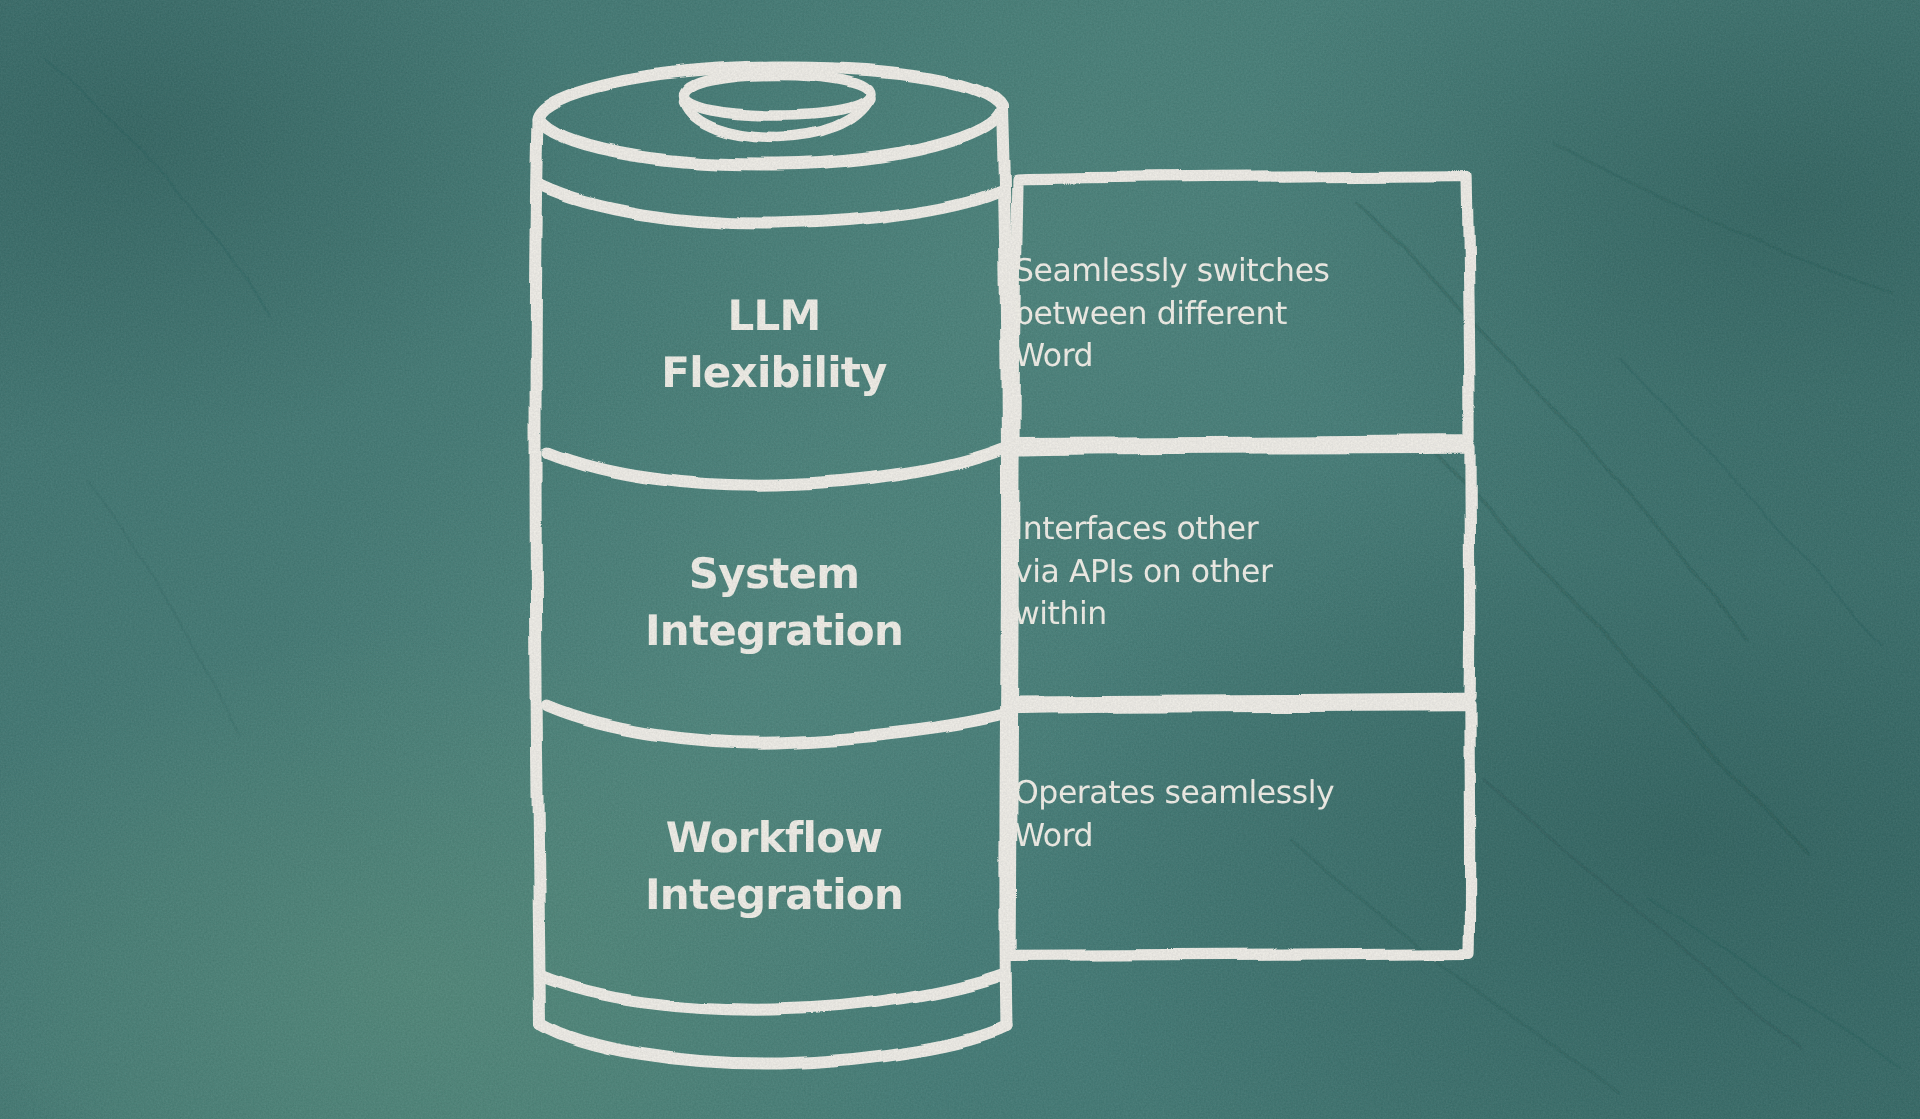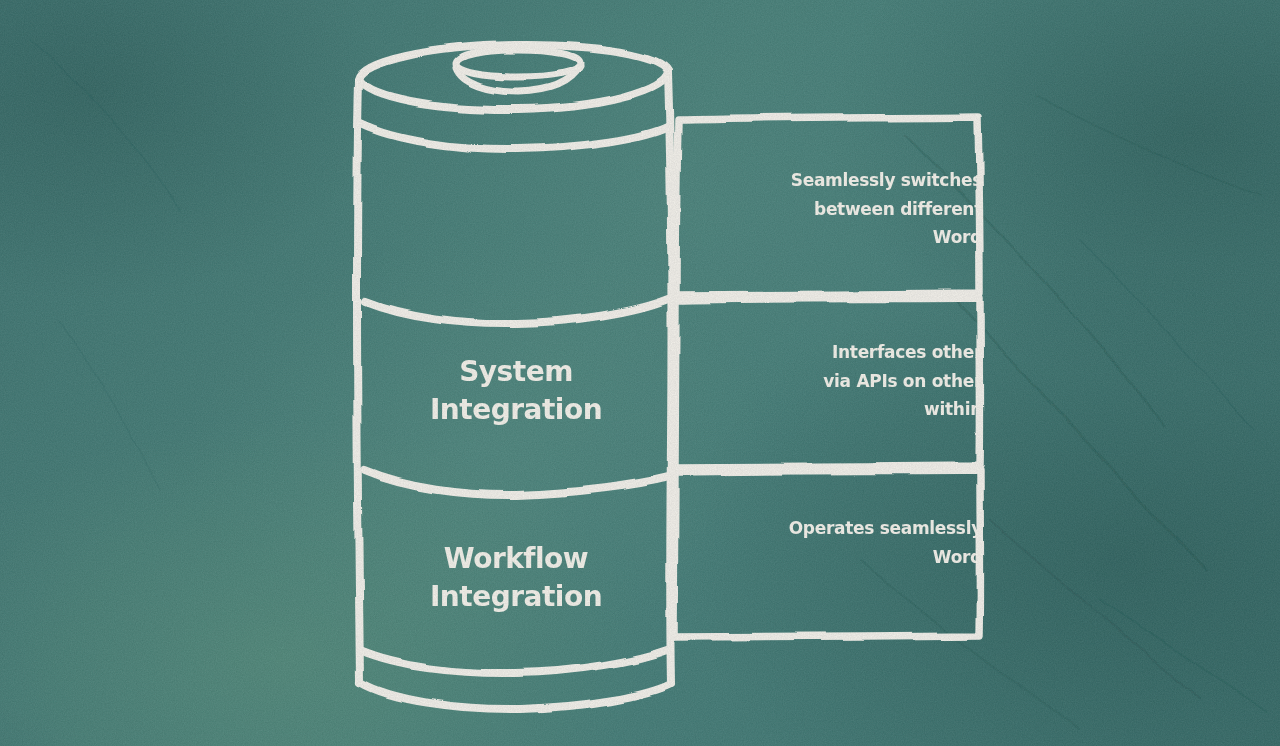--- a/index.html
+++ b/index.html
@@ -40,24 +40,24 @@
     color: #f3f1ea;
     font-size: 28px;
     font-weight: bold;
     line-height: 38px;
     letter-spacing: -0.5px;
   }
   .seg-desc {
     position: absolute;
     left: 676px;
     width: 306px;
-    text-align: right;
+    text-align: left;
     color: #f3f1ea;
-    font-size: 17px;
-    font-weight: bold;
+    font-size: 21px;
+    font-weight: normal;
     line-height: 28.5px;
     letter-spacing: -0.3px;
   }
 </style>
 </head>
 <body>
 
 <div class="stage">
 
   <svg class="art" viewBox="0 0 1280 746">
@@ -104,21 +104,25 @@
       <path d="M 668,72 C 671,170 672,320 671,440 C 670,550 670,630 671,684" stroke-width="8"></path>
 
       <path d="M 365,301 C 405,317 460,324 516,323 C 577,322 635,312 668,299" stroke-width="8"></path>
       <path d="M 365,471 C 405,488 463,496 518,495 C 578,493 637,485 669,477" stroke-width="8"></path>
 
       <path d="M 360,651 C 398,667 455,674 514,673 C 577,672 637,661 670,649" stroke-width="8"></path>
       <path d="M 360,682 C 390,700 455,710 521,709 C 587,707 647,696 671,684" stroke-width="8"></path>
     </g>
   </svg>
 
-  <div class="seg-label" style="top:353px">
+  <div class="seg-label" style="top:192px">
+    <div>LLM</div>
+    <div>Flexibility</div>
+  </div>
+  <div class="seg-label" style="top:364px">
     <div>System</div>
     <div>Integration</div>
   </div>
   <div class="seg-label" style="top:540px">
     <div>Workflow</div>
     <div>Integration</div>
   </div>
 
   <div class="seg-desc" style="top:166px">
     <div>Seamlessly switches</div>

